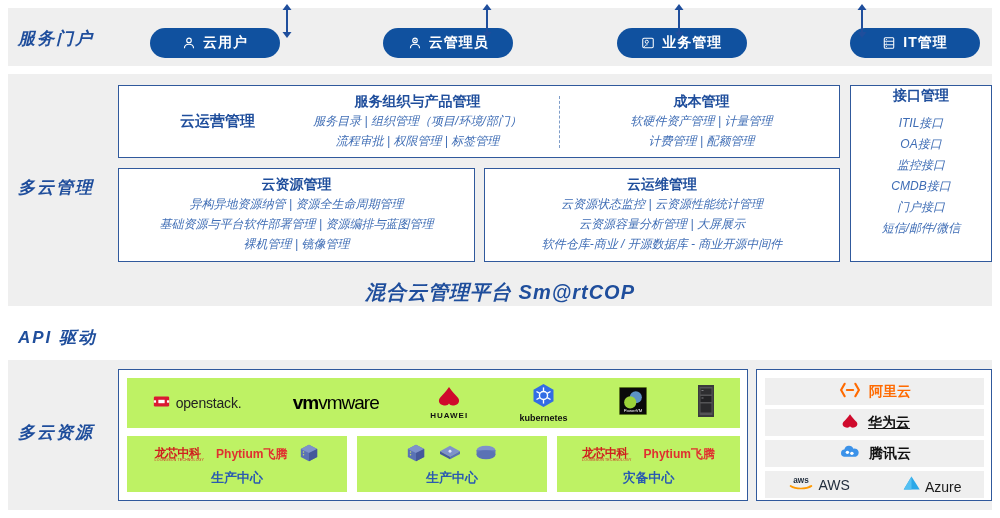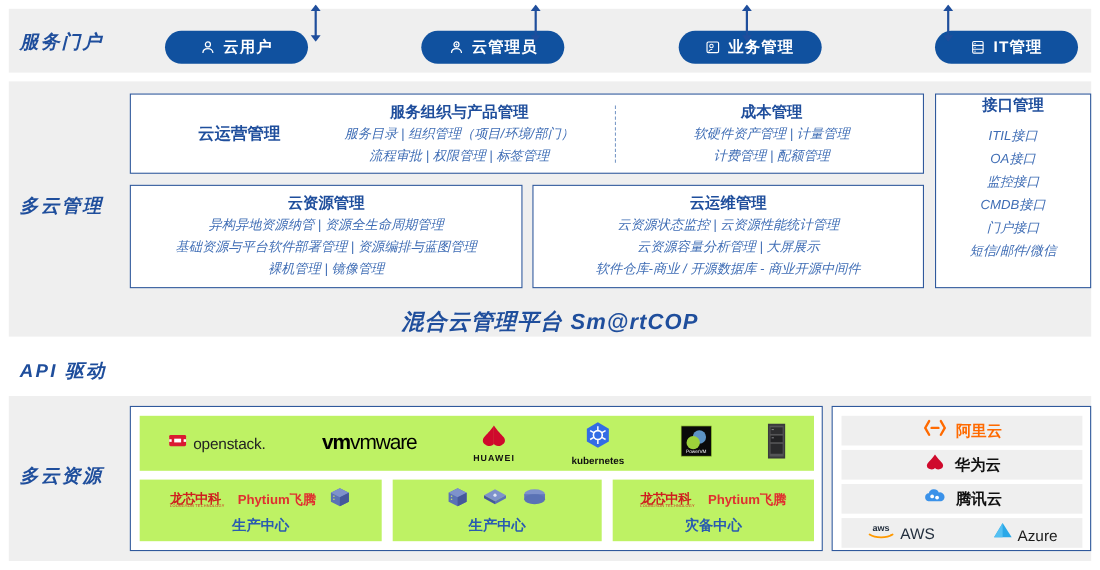--- a/index.html
+++ b/index.html
@@ -105,21 +105,21 @@
   #dc3{left:438px;width:183px;}
   .dc-logos{display:flex;align-items:center;justify-content:center;gap:12px;height:26px;}
   .dc-name{font-size:13px;color:#2a5bb0;font-weight:bold;margin-top:1px;}
 
   .pub-tile{position:absolute;left:8px;width:219px;height:27px;background:#efefef;
     display:flex;align-items:center;justify-content:center;gap:7px;}
   #pub1{top:8px;} #pub2{top:39px;} #pub3{top:70px;}
   #pub4{top:101px;display:flex;align-items:center;justify-content:space-around;}
   .pub-name{font-size:14px;font-weight:bold;color:#222;}
   .ali-name{color:#ff6a00;}
-  .hw-name{color:#111;}
+  .hw-name{color:#111;text-decoration:underline;}
   .tx-name{color:#111;}
   .aws-name{font-size:14px;color:#232f3e;}
   .az-name{font-size:14px;color:#1b1b1b;}
 
   
   .os-text{font-size:14px;color:#222;letter-spacing:-.2px;}
   .vm-text{font-size:19px;font-weight:bold;color:#000;letter-spacing:-1px;}
   .vm-text .light{font-weight:normal;}
   .hw-label{font-size:8px;font-weight:bold;color:#111;letter-spacing:1px;text-align:center;}
   .k8s-label{font-size:9px;font-weight:bold;color:#111;text-align:center;margin-top:1px;}

